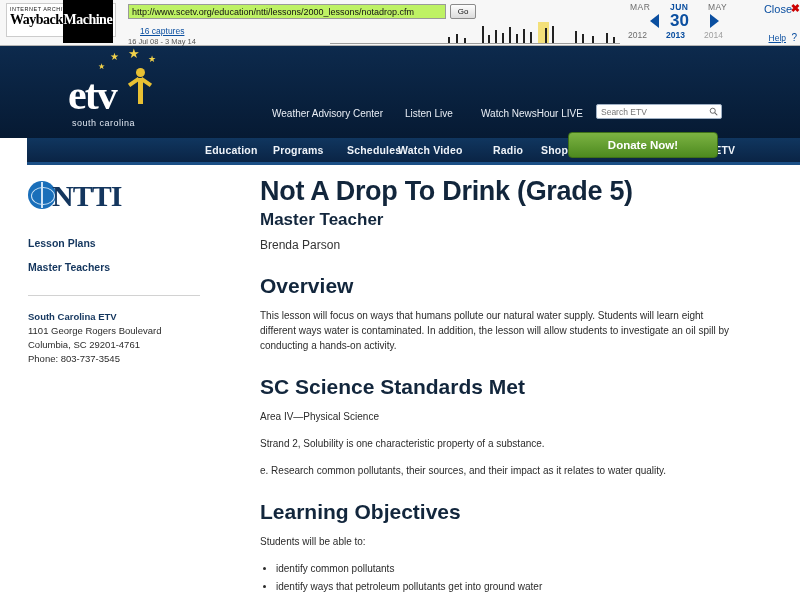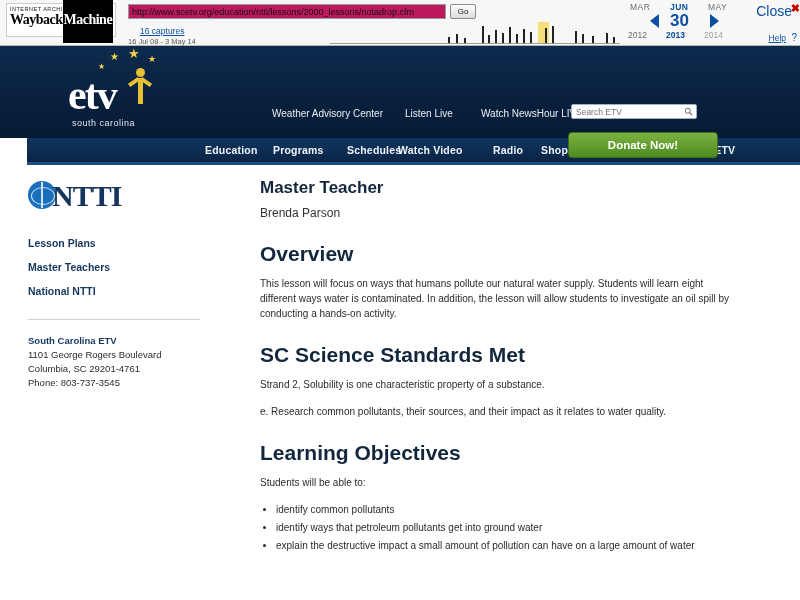--- a/index.html
+++ b/index.html
@@ -47,21 +47,21 @@
   #wb-logo .wbm span.hl { background: #000; color: #fff; padding: 16px 1px; }
 
   #wb-urlrow {
     position: absolute;
     left: 128px; top: 4px;
     width: 350px; height: 15px;
   }
   #wb-url {
     width: 318px; height: 15px;
     border: 1px solid #9a9a9a;
-    background: #be185d;
+    background: #bef264;
     font-size: 9px;
     padding: 1px 3px;
     color: #111;
     font-family: "Liberation Sans", sans-serif;
   }
   #wb-go {
     position: absolute;
     left: 322px; top: 0;
     width: 26px; height: 15px;
     font-size: 8px;
@@ -146,21 +146,21 @@
     border-top: 7px solid transparent;
     border-bottom: 7px solid transparent;
     cursor: pointer;
   }
   #wb-prev { left: 22px; border-right: 9px solid #0b4fa0; }
   #wb-next { left: 82px; border-left: 9px solid #0b4fa0; }
 
   #wb-close {
     position: absolute;
     right: 8px; top: 3px;
-    font-size: 14px;
+    font-size: 11px;
     color: #0b4fa0;
     cursor: pointer;
   }
   #wb-x {
     position: absolute;
     right: 0px; top: 3px;
     color: #c00;
     font-size: 11px;
     font-weight: bold;
     cursor: pointer;
@@ -254,21 +254,21 @@
     color: #e9eef5;
     text-decoration: none;
     cursor: pointer;
   }
   #hl-weather { left: 272px; }
   #hl-listen  { left: 405px; }
   #hl-watch   { left: 481px; }
 
   #etv-search {
     position: absolute;
-    left: 571px; top: 58px;
+    left: 596px; top: 58px;
     width: 126px; height: 15px;
     background: #ffffff;
     border: 1px solid #9fb0c4;
     border-radius: 2px;
   }
   #etv-search input {
     position: absolute;
     left: 2px; top: 1px;
     width: 104px; height: 11px;
     border: none;
@@ -555,38 +555,39 @@
 <div id="page">
 
   <div id="sidebar">
     <div id="ntti-logo">
       <div id="ntti-globe"></div>
       <div id="ntti-text">NTTI</div>
     </div>
 
     <a class="side-link">Lesson Plans</a>
     <a class="side-link">Master Teachers</a>
-    <a class="side-link">National NTTI</a>
 
     <div id="side-rule"></div>
 
     <div class="addr-line bold">South Carolina ETV</div>
     <div class="addr-line">1101 George Rogers Boulevard</div>
     <div class="addr-line">Columbia, SC 29201-4761</div>
     <div class="addr-line">Phone: 803-737-3545</div>
   </div>
 
   <div id="content">
+    <h1 class="title">Not A Drop To Drink (Grade 5)</h1>
     <h2 class="subtitle">Master Teacher</h2>
     <div class="byline">Brenda Parson</div>
 
     <h2 class="section">Overview</h2>
     <p class="body">This lesson will focus on ways that humans pollute our natural water supply. Students will learn eight different ways water is contaminated. In addition, the lesson will allow students to investigate an oil spill by conducting a hands-on activity.</p>
 
     <h2 class="section">SC Science Standards Met</h2>
+    <p class="body">Area IV—Physical Science</p>
     <p class="body">Strand 2, Solubility is one characteristic property of a substance.</p>
     <p class="body">e. Research common pollutants, their sources, and their impact as it relates to water quality.</p>
 
     <h2 class="section">Learning Objectives</h2>
     <p class="body">Students will be able to:</p>
     <ul class="bullets">
       <li>identify common pollutants</li>
       <li>identify ways that petroleum pollutants get into ground water</li>
       <li>explain the destructive impact a small amount of pollution can have on a large amount of water</li>
     </ul>

